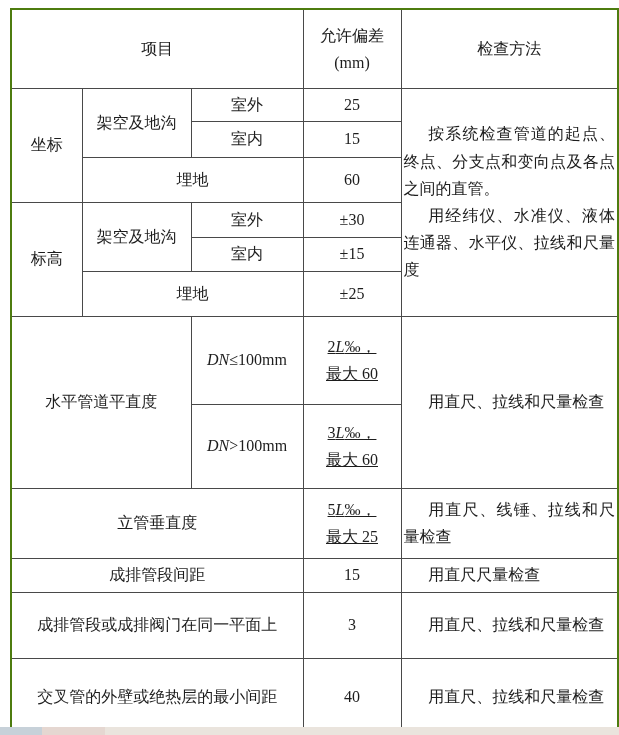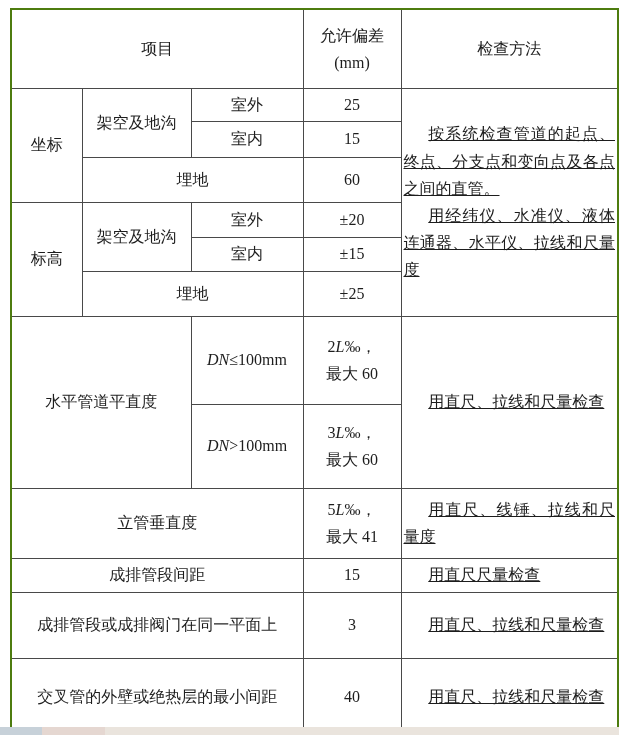--- a/index.html
+++ b/index.html
@@ -24,24 +24,23 @@
     vertical-align:middle;
     font-size:16px;
     line-height:1.7;
     padding:0 2px;
     overflow:hidden;
   }
   td.pre { white-space:pre-line; }
   td.method {
     text-align:justify;
     padding:2px 5px;
-    text-decoration:underline;
   }
   td.method .para { text-indent:1.55em; text-align:justify; }
-  .vline { display:block; }
+  .vline { display:block;text-decoration:underline; }
   i.it { font-style:italic; font-family:"Liberation Serif","DejaVu Serif",serif; }
   
   tr.r1  { height:79px; }
   tr.r2  { height:33px; }
   tr.r3  { height:36px; }
   tr.r4  { height:45px; }
   tr.r5  { height:35px; }
   tr.r6  { height:34px; }
   tr.r7  { height:45px; }
   tr.r8  { height:88px; }
@@ -96,21 +95,21 @@
     </tr>
     <tr class="r4">
       <td colspan="2">埋地</td>
       <td>60</td>
     </tr>
 
     <tr class="r5">
       <td rowspan="3">标高</td>
       <td rowspan="2">架空及地沟</td>
       <td>室外</td>
-      <td>±20</td>
+      <td>±30</td>
     </tr>
     <tr class="r6">
       <td>室内</td>
       <td>±15</td>
     </tr>
     <tr class="r7">
       <td colspan="2">埋地</td>
       <td>±25</td>
     </tr>
 
@@ -130,24 +129,24 @@
       <td>
         <span class="vline"><span>3</span><i class="it">L</i><span>‰，</span></span>
         <span class="vline">最大 60</span>
       </td>
     </tr>
 
     <tr class="r10">
       <td colspan="3">立管垂直度</td>
       <td>
         <span class="vline"><span>5</span><i class="it">L</i><span>‰，</span></span>
-        <span class="vline">最大 41</span>
+        <span class="vline">最大 25</span>
       </td>
       <td class="method">
-        <div class="para">用直尺、线锤、拉线和尺量度</div>
+        <div class="para">用直尺、线锤、拉线和尺量检查</div>
       </td>
     </tr>
 
     <tr class="r11">
       <td colspan="3">成排管段间距</td>
       <td>15</td>
       <td class="method">
         <div class="para">用直尺尺量检查</div>
       </td>
     </tr>

